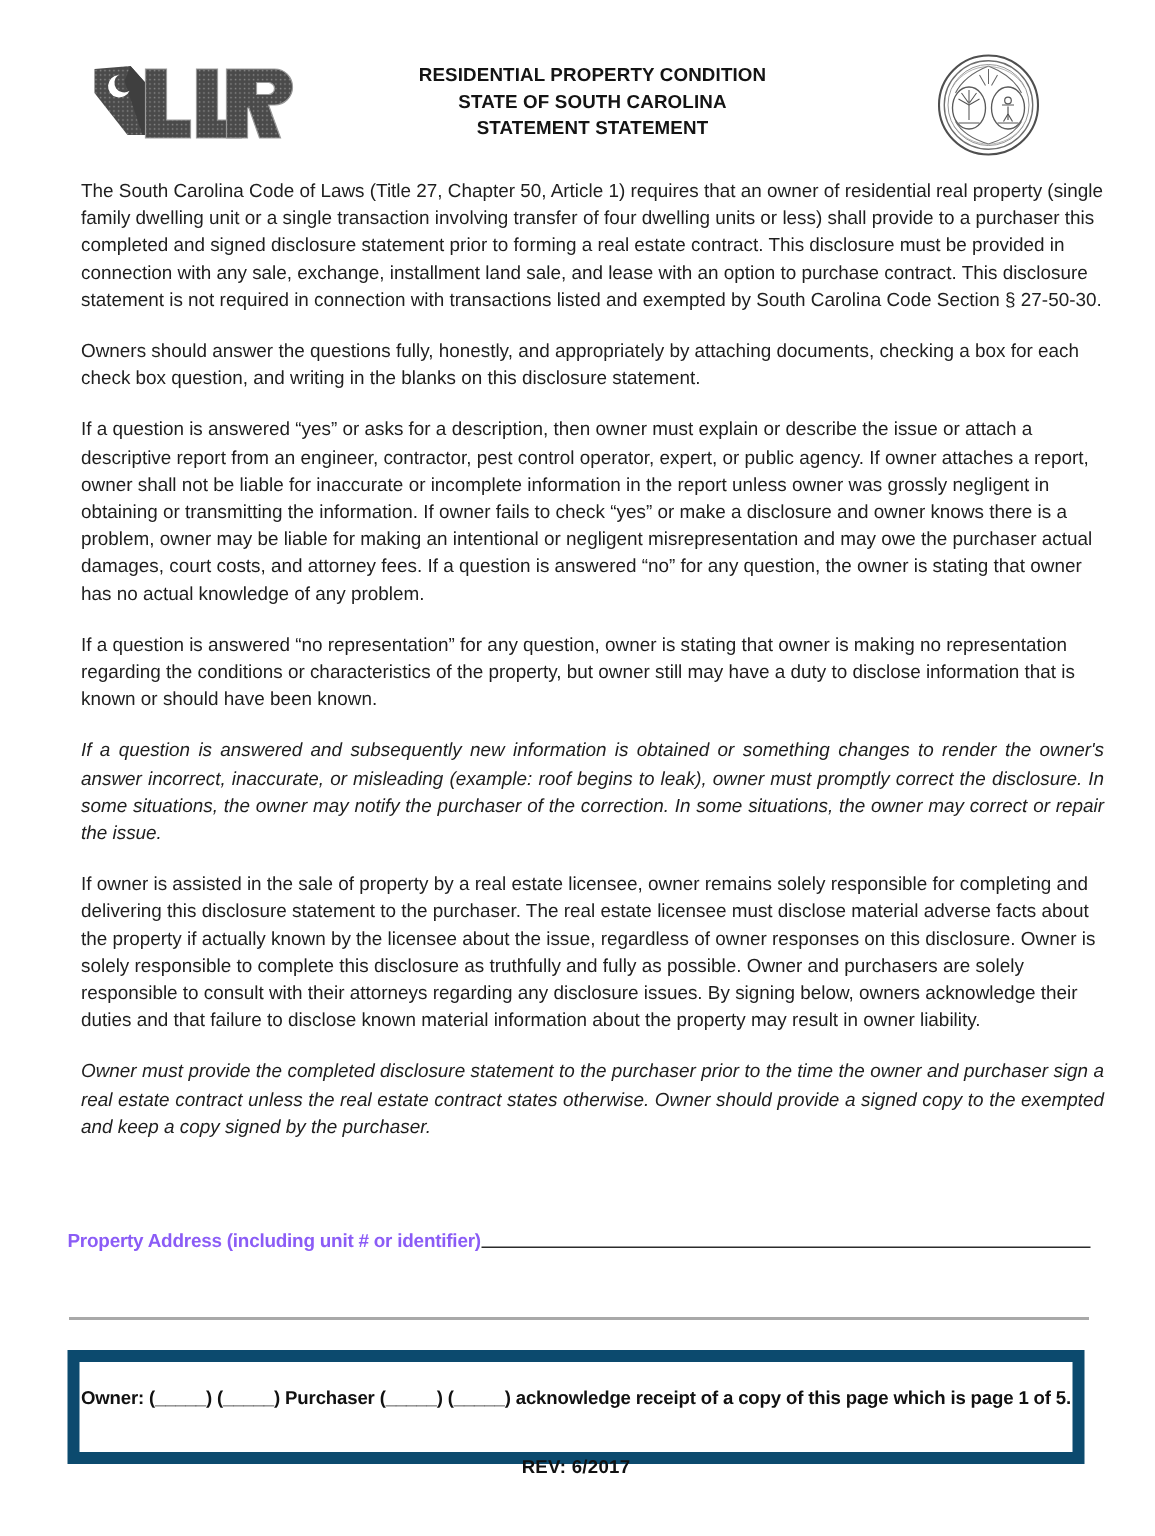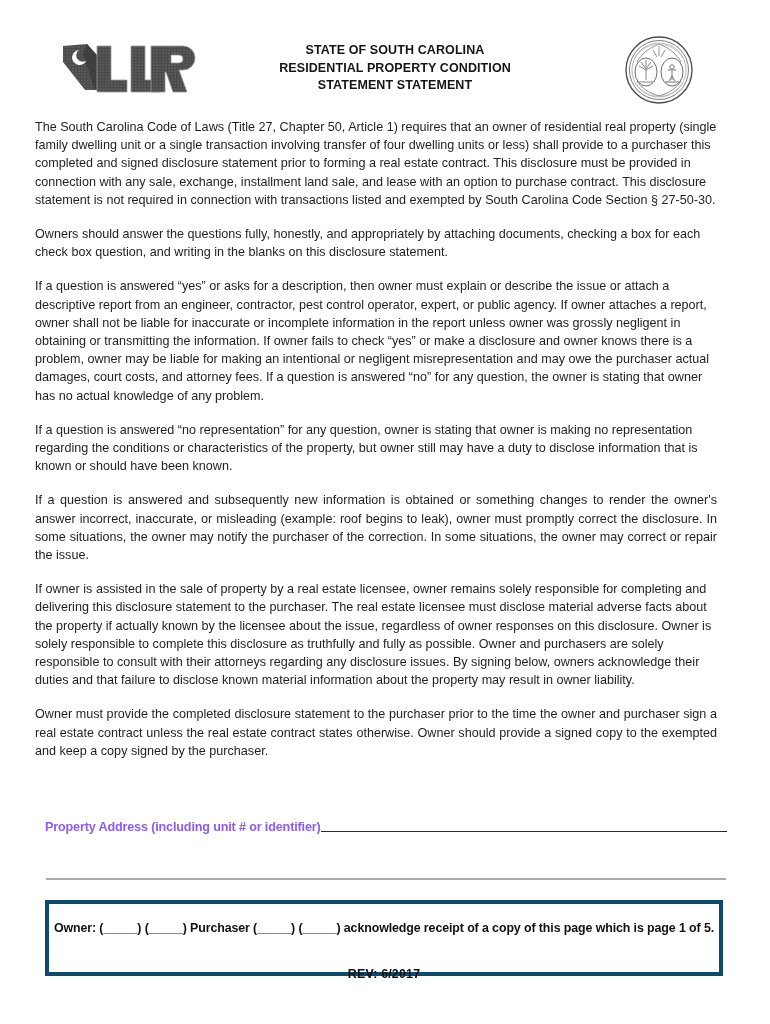--- a/index.html
+++ b/index.html
@@ -55,34 +55,35 @@
     font-size: 12.5px;
     line-height: 17.5px;
     letter-spacing: 0.1px;
     color: #141414;
   }
   .title-block div { white-space: nowrap; }
 
   
   .body-wrap {
     position: absolute;
-    left: 35px;
+    left: 54px;
     top: 118px;
     width: 682px;
   }
   p.para {
     margin: 0 0 16px 0;
     font-size: 12.6px;
     line-height: 18.2px;
     color: #1f1f1f;
     text-align: left;
   }
   p.para.just {
     text-align: justify;
     text-justify: inter-word;
+    font-style: italic;
   }
 
   
   .addr-row {
     position: absolute;
     left: 45px;
     top: 820px;
     width: 682px;
     display: flex;
     align-items: flex-end;
@@ -109,21 +110,21 @@
     border-bottom: 2px solid #a9a9a9;
   }
 
   
   .footer-box {
     position: absolute;
     left: 45px;
     top: 900px;
     width: 678px;
     height: 76px;
-    border: 4px solid #0c4a6e;
+    border: 8px solid #0c4a6e;
     box-sizing: border-box;
   }
   .footer-line {
     text-align: center;
     font-weight: bold;
     font-size: 12.4px;
     color: #111;
     letter-spacing: -0.1px;
     white-space: nowrap;
   }
@@ -155,22 +156,22 @@
         <g fill="url(#dots)" stroke="#9a9a9a" stroke-width="0.8">
           <path d="M40 6 h14 v34 h16 v12 H40 Z"></path>
           <path d="M74 6 h14 v34 h16 v12 H74 Z"></path>
           <path d="M108 6 h18 a12 12 0 0 1 0 24 h-4 l8 22 h-14 l-7 -20 h-1 v20 h-14 V6 Z
                    M122 15 h-8 v8 h8 a4 4 0 0 0 0 -8 Z"></path>
         </g>
       </svg>
     </div>
 
     <div class="title-block">
+      <div>RESIDENTIAL PROPERTY CONDITION</div>
       <div>STATE OF SOUTH CAROLINA</div>
-      <div>RESIDENTIAL PROPERTY CONDITION</div>
       <div>STATEMENT STATEMENT</div>
     </div>
 
     <div class="seal">
       <svg viewBox="0 0 72 72" width="72" height="72" aria-hidden="true">
         <circle cx="36" cy="36" r="33" fill="#ffffff" stroke="#4f4f4f" stroke-width="1.4"></circle>
         <circle cx="36" cy="36" r="29.5" fill="none" stroke="#6e6e6e" stroke-width="0.9"></circle>
         <circle cx="36" cy="36" r="27" fill="none" stroke="#8a8a8a" stroke-width="0.6"></circle>
 
         <ellipse cx="23" cy="38" rx="11" ry="14" fill="#fff" stroke="#5a5a5a" stroke-width="0.9"></ellipse>

